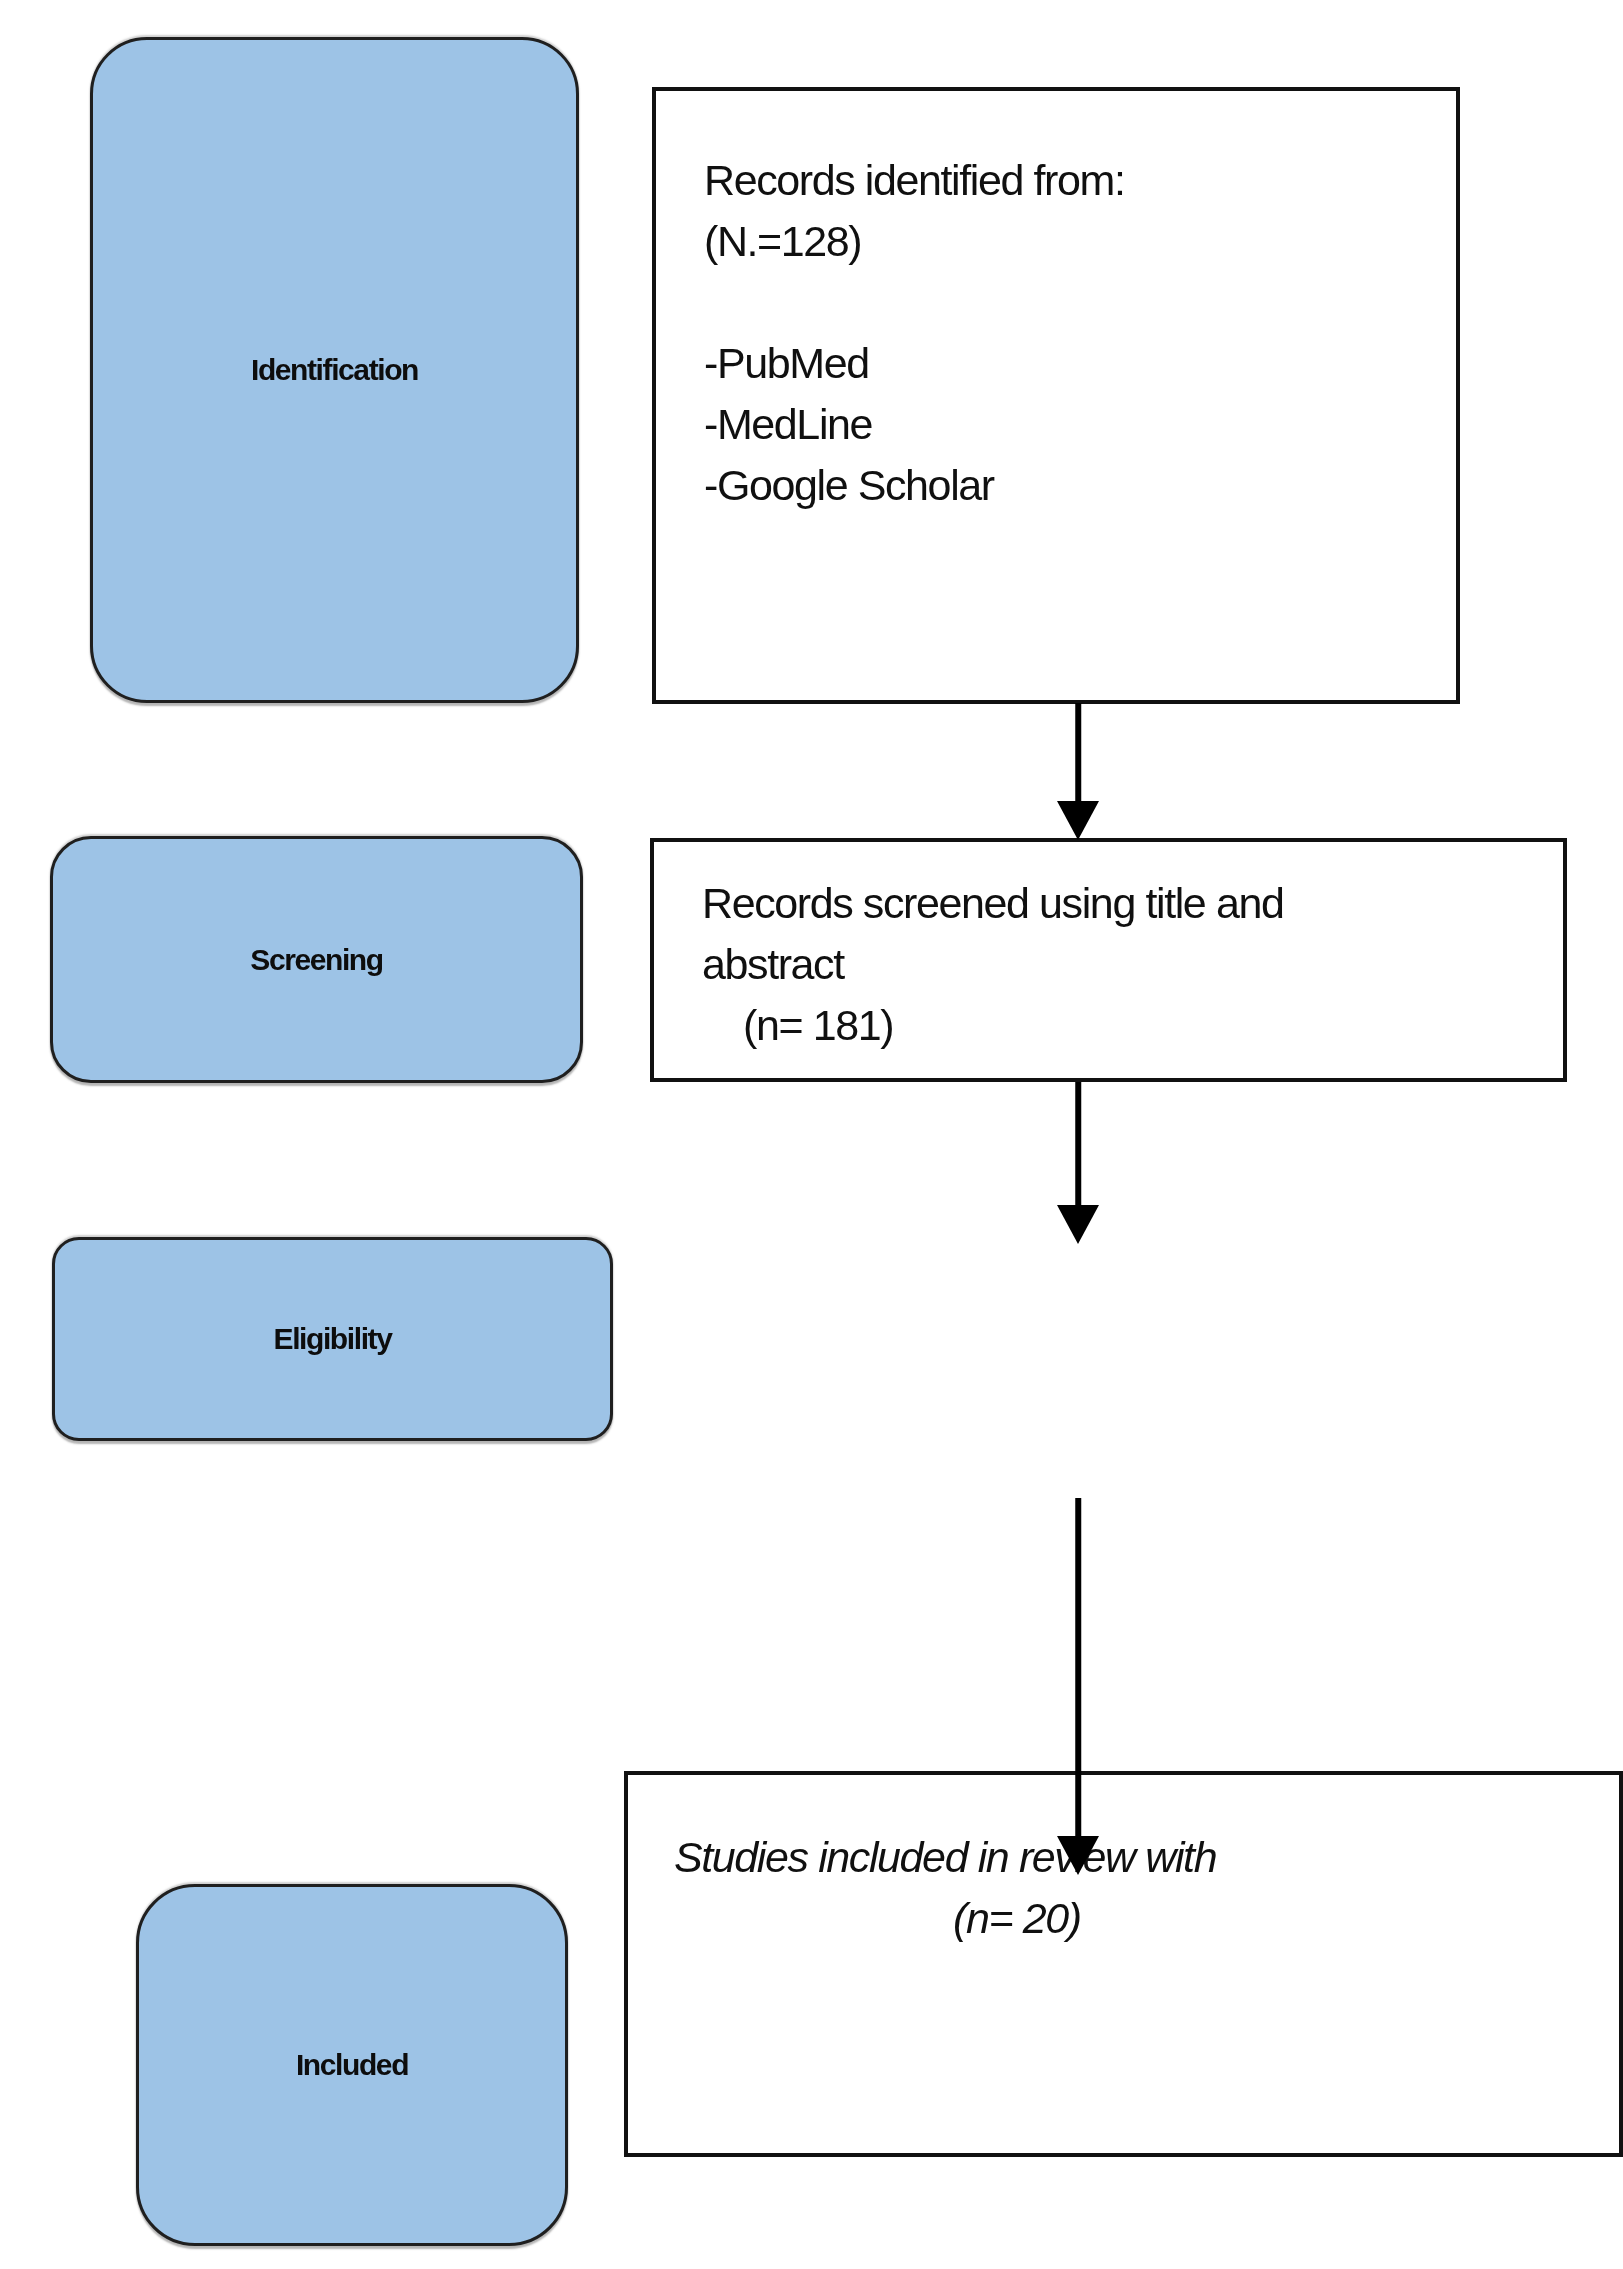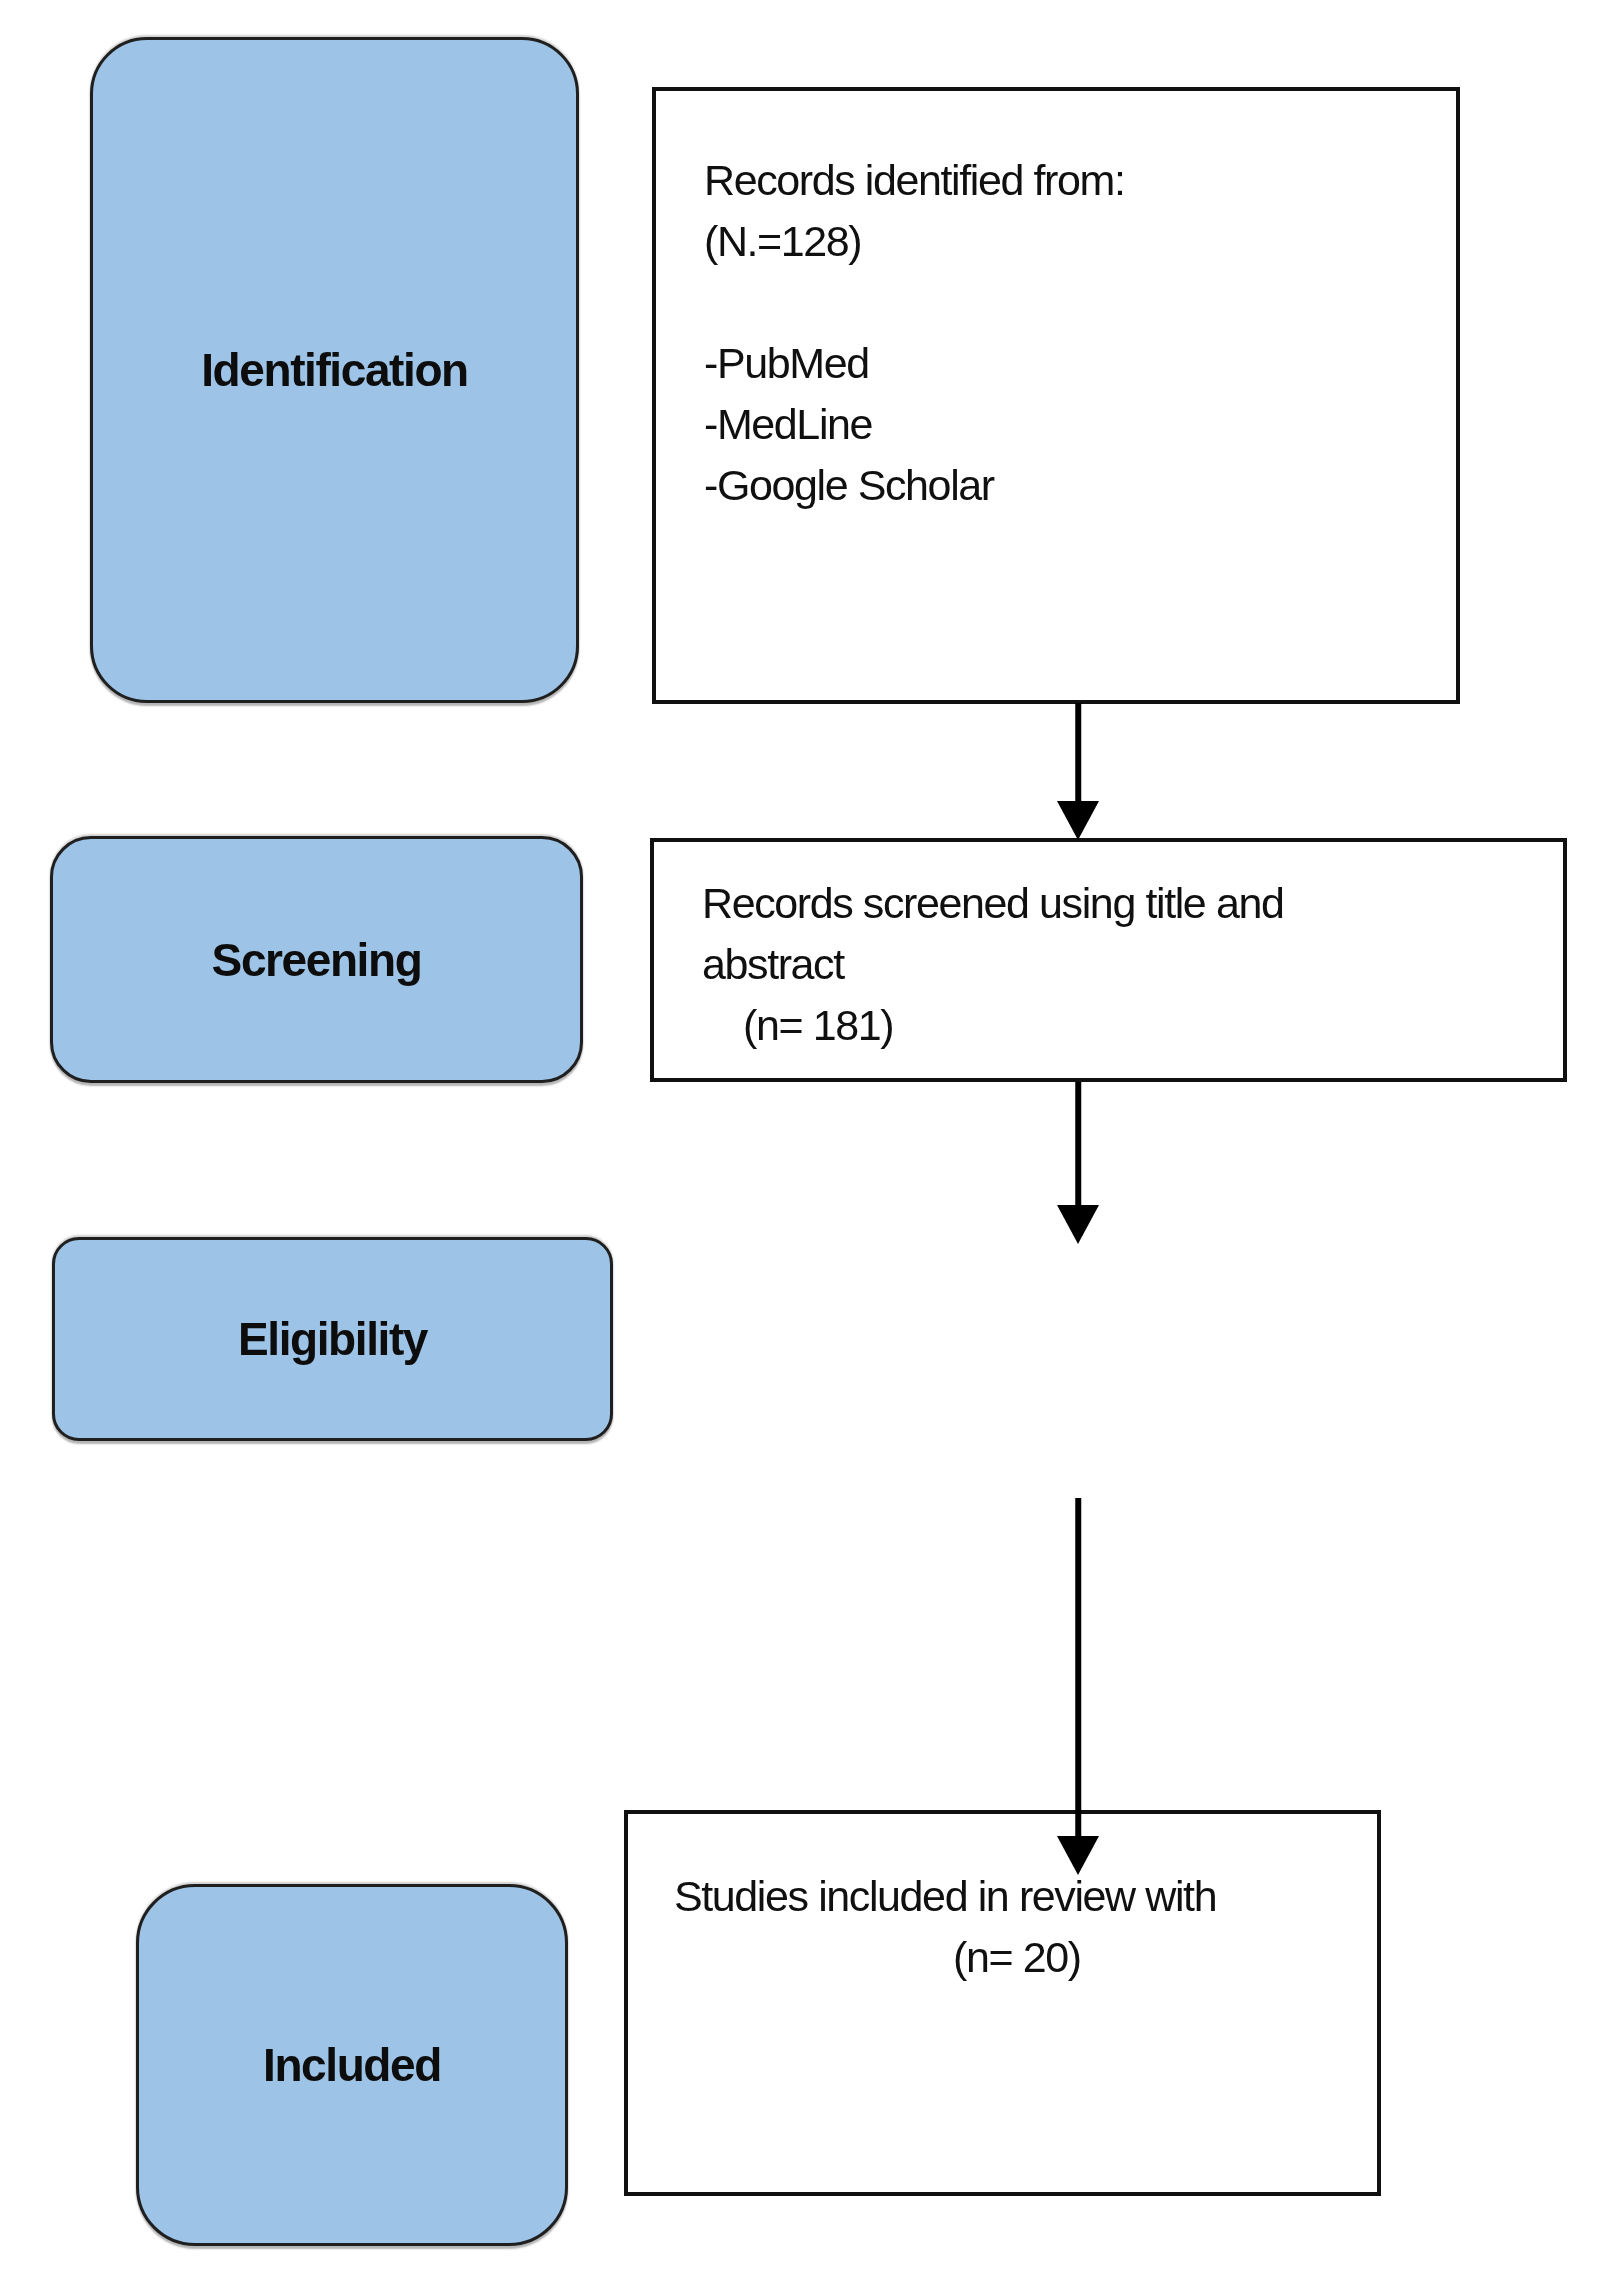--- a/index.html
+++ b/index.html
@@ -25,41 +25,41 @@
     position:absolute;
     background:var(--stage-fill);
     border:3.7px solid var(--stage-border);
     box-shadow:0 2.8px 1.8px rgba(90,90,90,.45), 0 -1.8px 1.8px rgba(120,120,120,.35);
     display:flex;
     align-items:center;
     justify-content:center;
   }
   .stage-label{
     font-weight:700;
-    font-size:46px;
+    font-size:30px;
     letter-spacing:-1.4px;
     font-stretch:semi-condensed;
     color:#0d0d0d;
     white-space:nowrap;
   }
   .stage-1{left:90px;  top:37px;   width:489px; height:666px; border-radius:57px;}
   .stage-2{left:50px;  top:836px;  width:533px; height:247px; border-radius:41px;}
   .stage-3{left:52px;  top:1237px; width:561px; height:204px; border-radius:27px;}
   .stage-4{left:136px; top:1853px; width:432px; height:362px; border-radius:59px;margin-top:31px;}
 
   
   .cbox{
     position:absolute;
     background:#ffffff;
     border:4.6px solid var(--box-border);
   }
   .cbox-1{left:652px; top:87px;   width:808px; height:617px; padding:59px 28px 0 48px;}
   .cbox-2{left:650px; top:838px;  width:917px;  height:244px; padding:31px 18.5px 0 48px;}
   .cbox-3{left:646px; top:1241px; width:943px; height:257px; display:flex; align-items:center; padding-left:48px;}
-  .cbox-4{left:624px; top:1810px; width:757px;  height:386px; padding:52px 18.5px 0 46px;}
+  .cbox-4{left:624px; top:1771px; width:999px;  height:386px; padding:52px 18.5px 0 46px;font-style:italic;}
 
   .tline{
     font-size:43px;
     line-height:61px;
     min-height:61px;
     letter-spacing:-1.4px;
     font-stretch:semi-condensed;
     white-space:nowrap;
   }
   .indent-sm{padding-left:41px;}

